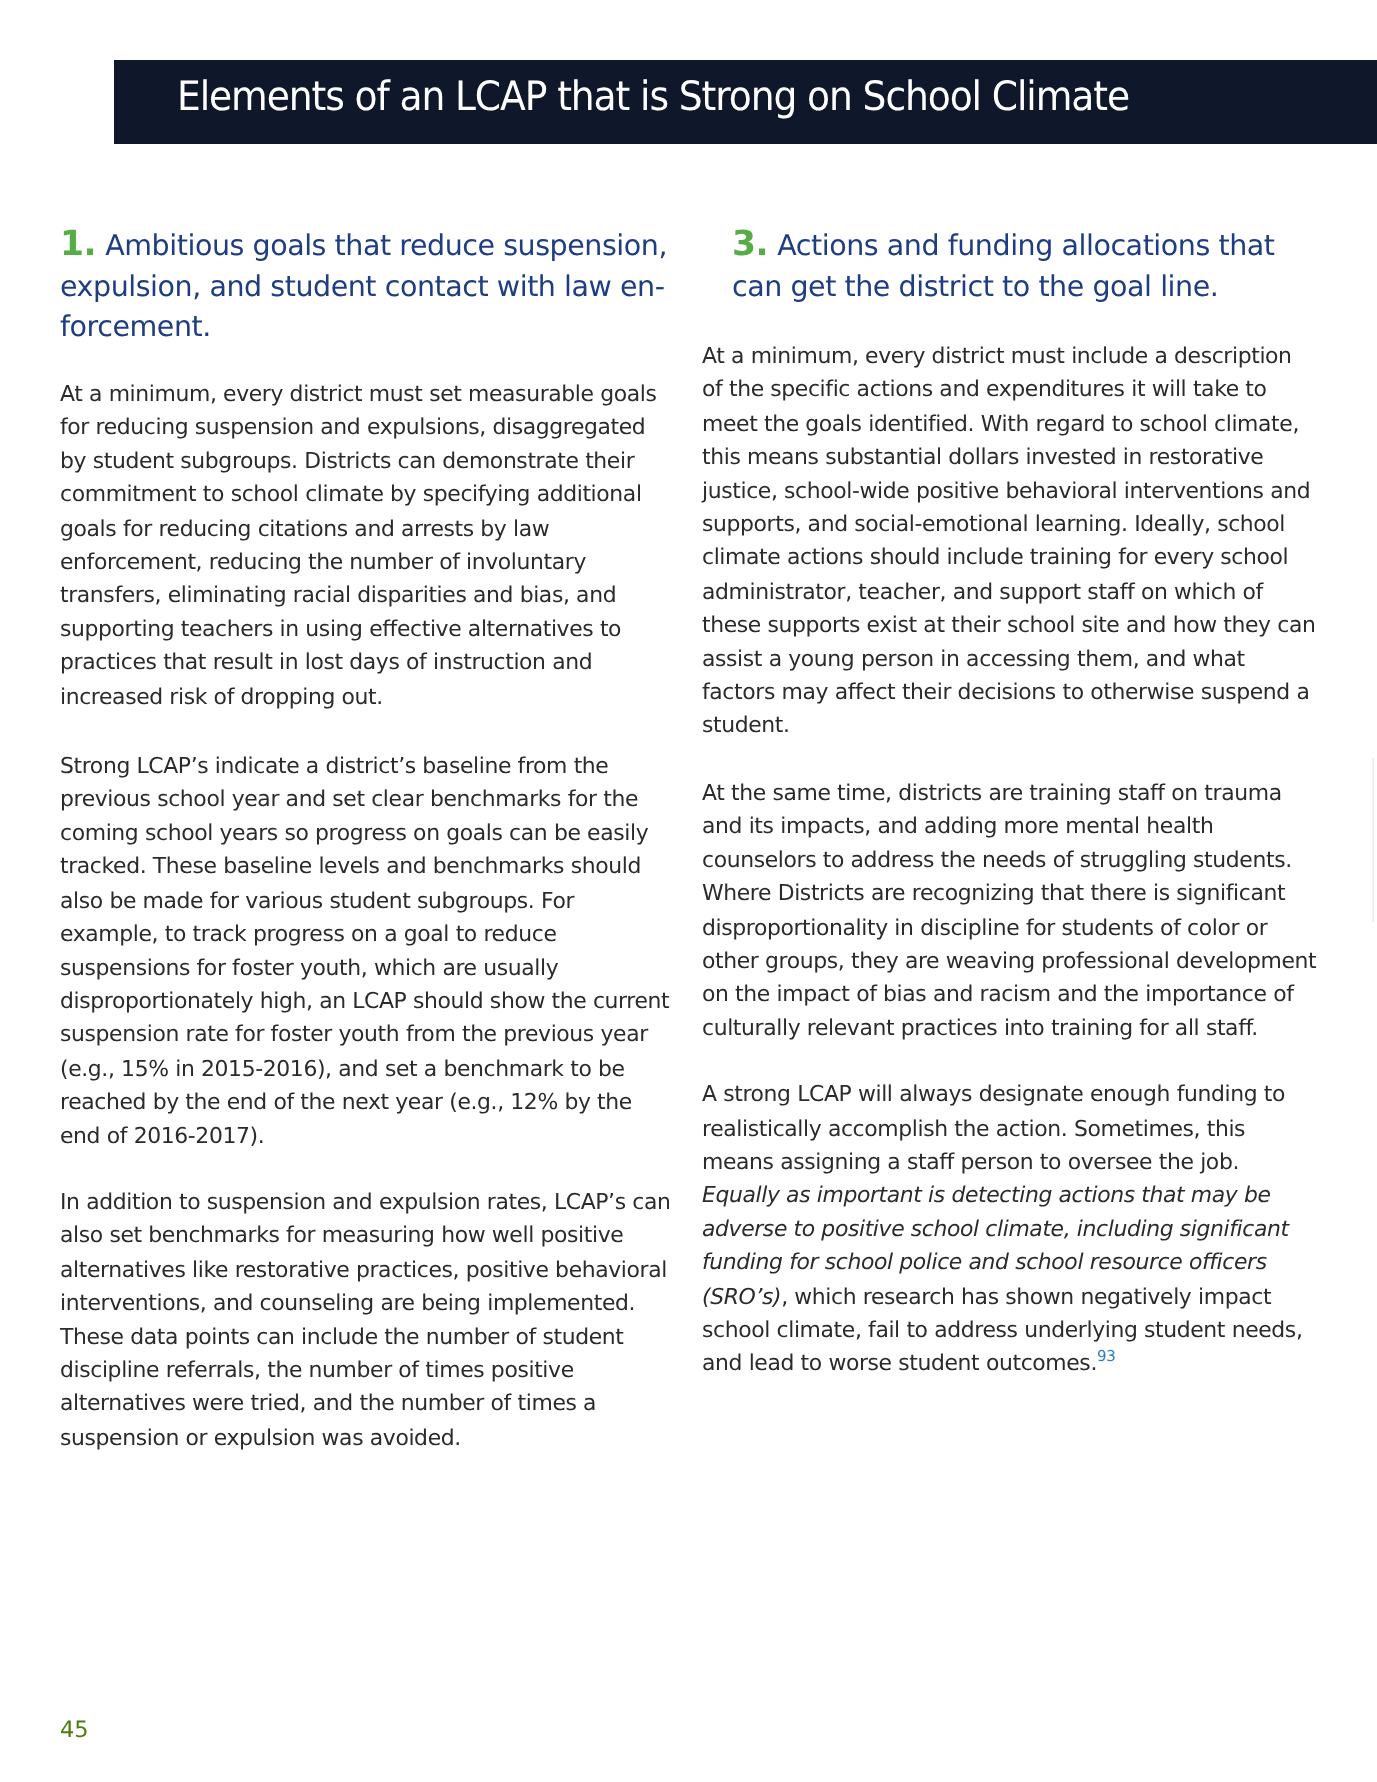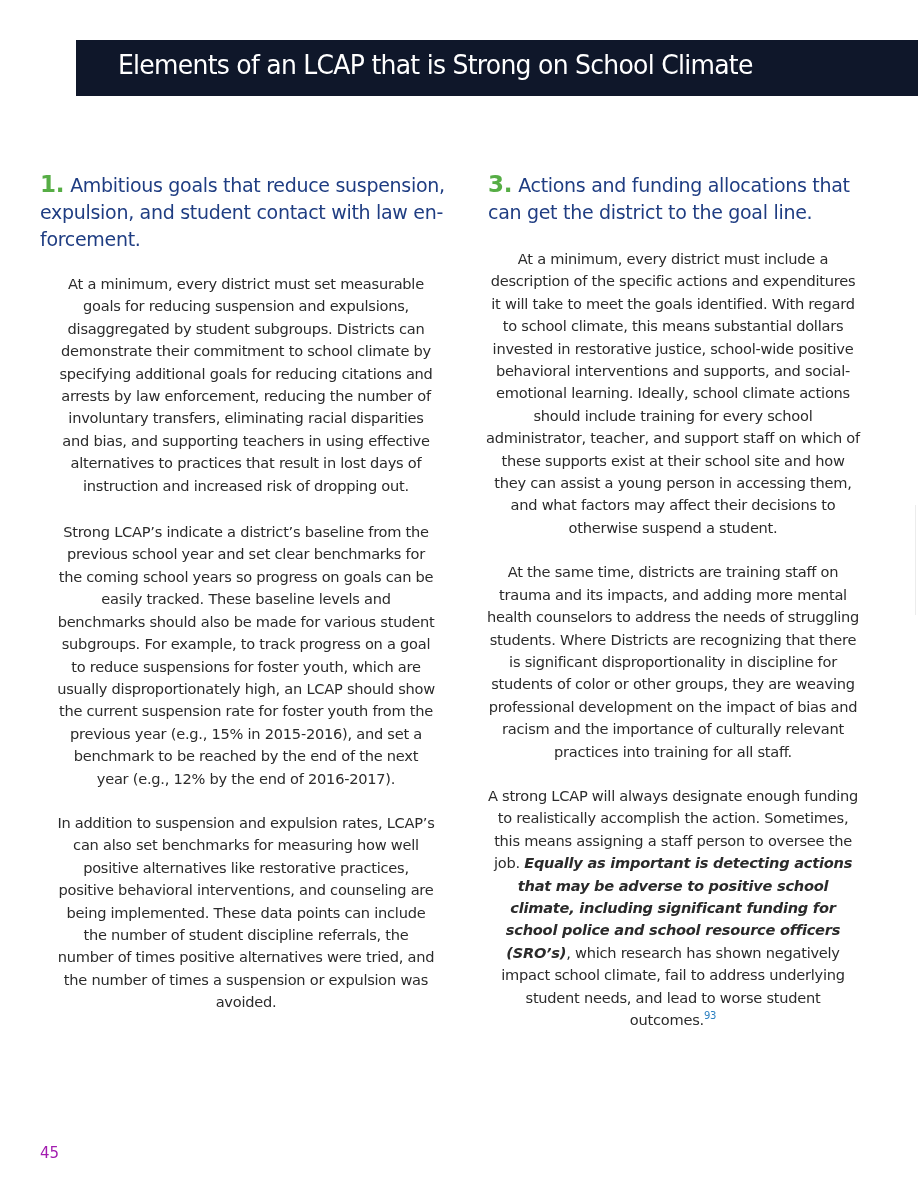--- a/index.html
+++ b/index.html
@@ -12,39 +12,38 @@
   .banner {
     position: absolute; left: 76px; top: 40px; width: 842px; height: 56px;
     background: #0f172a;
   }
   .banner-title {
     position: absolute; left: 42px; top: 9px;
     font-family: "DejaVu Sans", sans-serif;
     font-size: 27px; letter-spacing: -0.8px; color: #ffffff; white-space: nowrap;
     transform: scaleX(0.93); transform-origin: left center;
   }
-  .col { position: absolute; top: 171px; }
+  .col { position: absolute; top: 150px; }
   .col-left { left: 40px; width: 412px; }
   .col-right { left: 468px; width: 410px; }
   .heading {
     margin: 0; font-weight: normal;
     font-size: 19px; line-height: 27px; color: #1f3d82;
     letter-spacing: -0.3px;
   }
   .heading .num { color: #56ad45; font-size: 23px; font-weight: bold; margin-right: 6px; }
   .para {
-    margin: 16px; font-size: 14.6px; line-height: 22.4px; color: #2b2b2b;
+    margin: 0; font-size: 14.6px; line-height: 22.4px; color: #2b2b2b;
     letter-spacing: -0.25px;
-    text-align: center;
   }
-  .para em { font-style: italic; font-weight: bold; }
+  .para em { font-style: italic; }
   .sup { font-size: 10px; color: #2a7fc0; vertical-align: super; line-height: 0; }
   .page-num {
     position: absolute; left: 40px; top: 1144px;
-    font-size: 15px; color: #a21caf;
+    font-size: 15px; color: #4d7c0f;
   }
   .edge-line {
     position: absolute; left: 915px; top: 505px; width: 1px; height: 110px;
     background: #ececec;
   }
 </style>
 </head>
 <body>
 
 <div class="banner">

